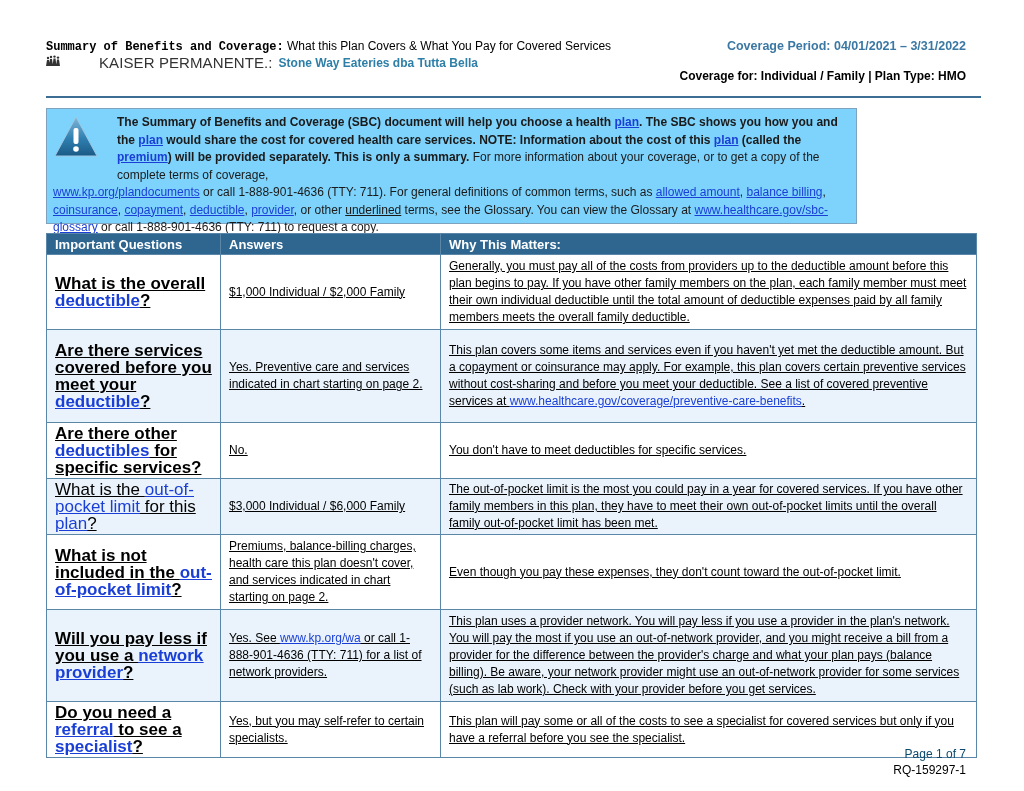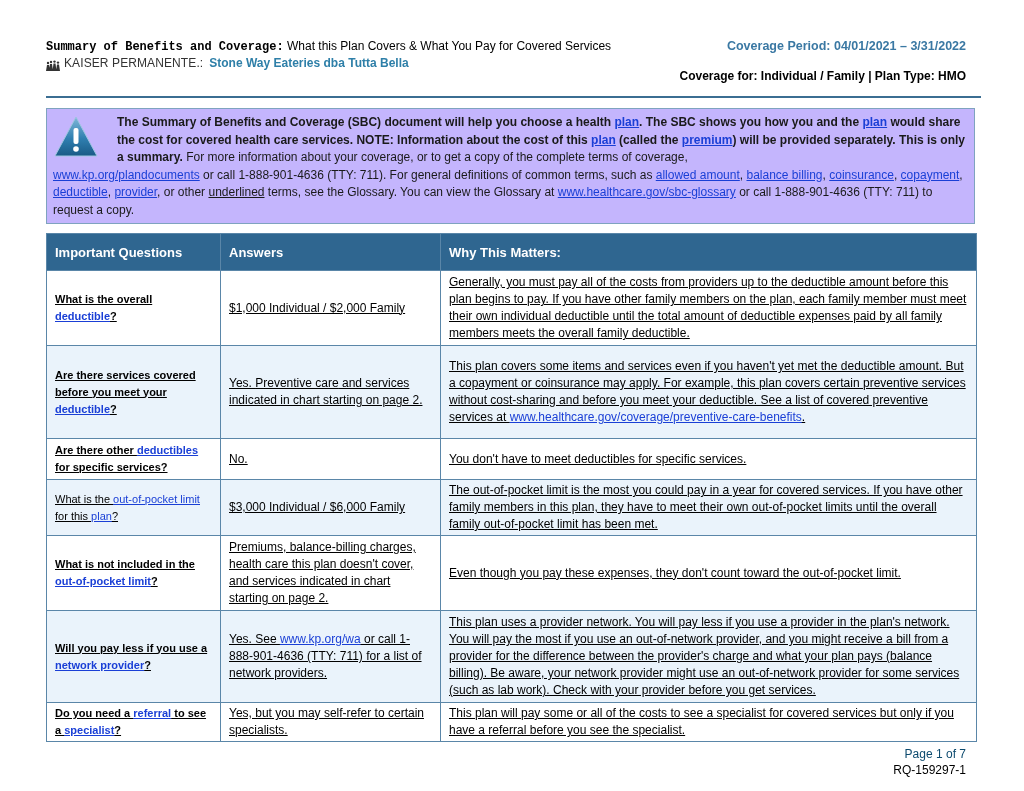--- a/index.html
+++ b/index.html
@@ -1,41 +1,41 @@
 <!DOCTYPE html>
 <html><head>
 <meta charset="utf-8">
 <style>
   html, body { margin:0; padding:0; background:#ffffff; }
   body { width:1024px; height:791px; position:relative; overflow:hidden; font-family:"Liberation Sans", sans-serif; color:#000; }
   .hdr-left { position:absolute; left:46px; top:38px; width:600px; }
   .hdr-line1 { font-size:12px; line-height:16px; }
   .hdr-line1 b { font-weight:bold;font-family:Liberation Mono, monospace; }
   .hdr-line2 { font-size:12px; line-height:16px; display:flex; align-items:center; }
-  .kp-logo { display:flex; align-items:flex-end; color:#333; font-size:12px; letter-spacing:0.1px; }
+  .kp-logo { display:flex; align-items:flex-start; color:#333; font-size:15px; letter-spacing:0.1px;gap:35px; }
   .kp-people { width:14px; height:11px; margin-right:4px; }
   .kp-employer { color:#2e7fa8; font-weight:bold; margin-left:6px; font-size:12px; }
   .hdr-line3 { font-size:12px; line-height:16px; }
   .hdr-right { position:absolute; right:58px; top:38px; text-align:right; }
   .cov-period { color:#3a78a3; font-weight:bold; font-size:12.5px; line-height:16px; }
   .cov-for { font-weight:bold; font-size:12px; line-height:16px; margin-top:14px; }
   .hdr-rule { position:absolute; left:46px; top:96px; width:935px; height:2px; background:#3b6e92; }
 
-  .notice { position:absolute; left:46px; top:108px; width:929px; height:116px; border:1.5px solid #7fa3bf; background:#c4b5fd; box-sizing:border-box; }
+  .notice { position:absolute; left:46px; top:108px; width:811px; height:116px; border:1.5px solid #7fa3bf; background:#7dd3fc; box-sizing:border-box; }
   .warn-icon { position:absolute; left:6px; top:6px; width:46px; height:44px; }
   .notice-text { position:absolute; left:6px; top:5px; right:8px; font-size:12px; line-height:17.5px; color:#1a1a1a; }
   .bold { font-weight:bold; }
   a, .lnk { color:#1a3fd6; text-decoration:underline; }
   .u { text-decoration:underline; }
 
   table.sbc { position:absolute; left:46px; top:233px; width:930px; border-collapse:collapse; table-layout:fixed; font-size:12px; }
-  table.sbc th { background:#2f6690; color:#ffffff; font-weight:bold; text-align:left; padding:8px 8px; height:20px; font-size:13px; border:1.5px solid #5a86a8; }
+  table.sbc th { background:#2f6690; color:#ffffff; font-weight:bold; text-align:left; padding:0 8px; height:20px; font-size:13px; border:1.5px solid #5a86a8; }
   table.sbc td { border:1.5px solid #5a86a8; padding:2px 8px; vertical-align:middle; line-height:17px;text-decoration:underline; }
   table.sbc tr.alt td { background:#eaf3fb; }
-  td.q { font-weight:bold; font-size:11px; }
+  td.q { font-weight:bold; font-size:17px; }
   .pgfoot { position:absolute; right:58px; top:746px; text-align:right; font-size:12px; line-height:16px; }
   .pg { color:#0c4a6e; font-weight:normal; }
 </style>
 </head>
 <body>
 
 <div class="hdr-left">
   <div class="hdr-line1"><b>Summary of Benefits and Coverage:</b><span> What this Plan Covers &amp; What You Pay for Covered Services</span></div>
   <div class="hdr-line2">
     <span class="kp-logo">

